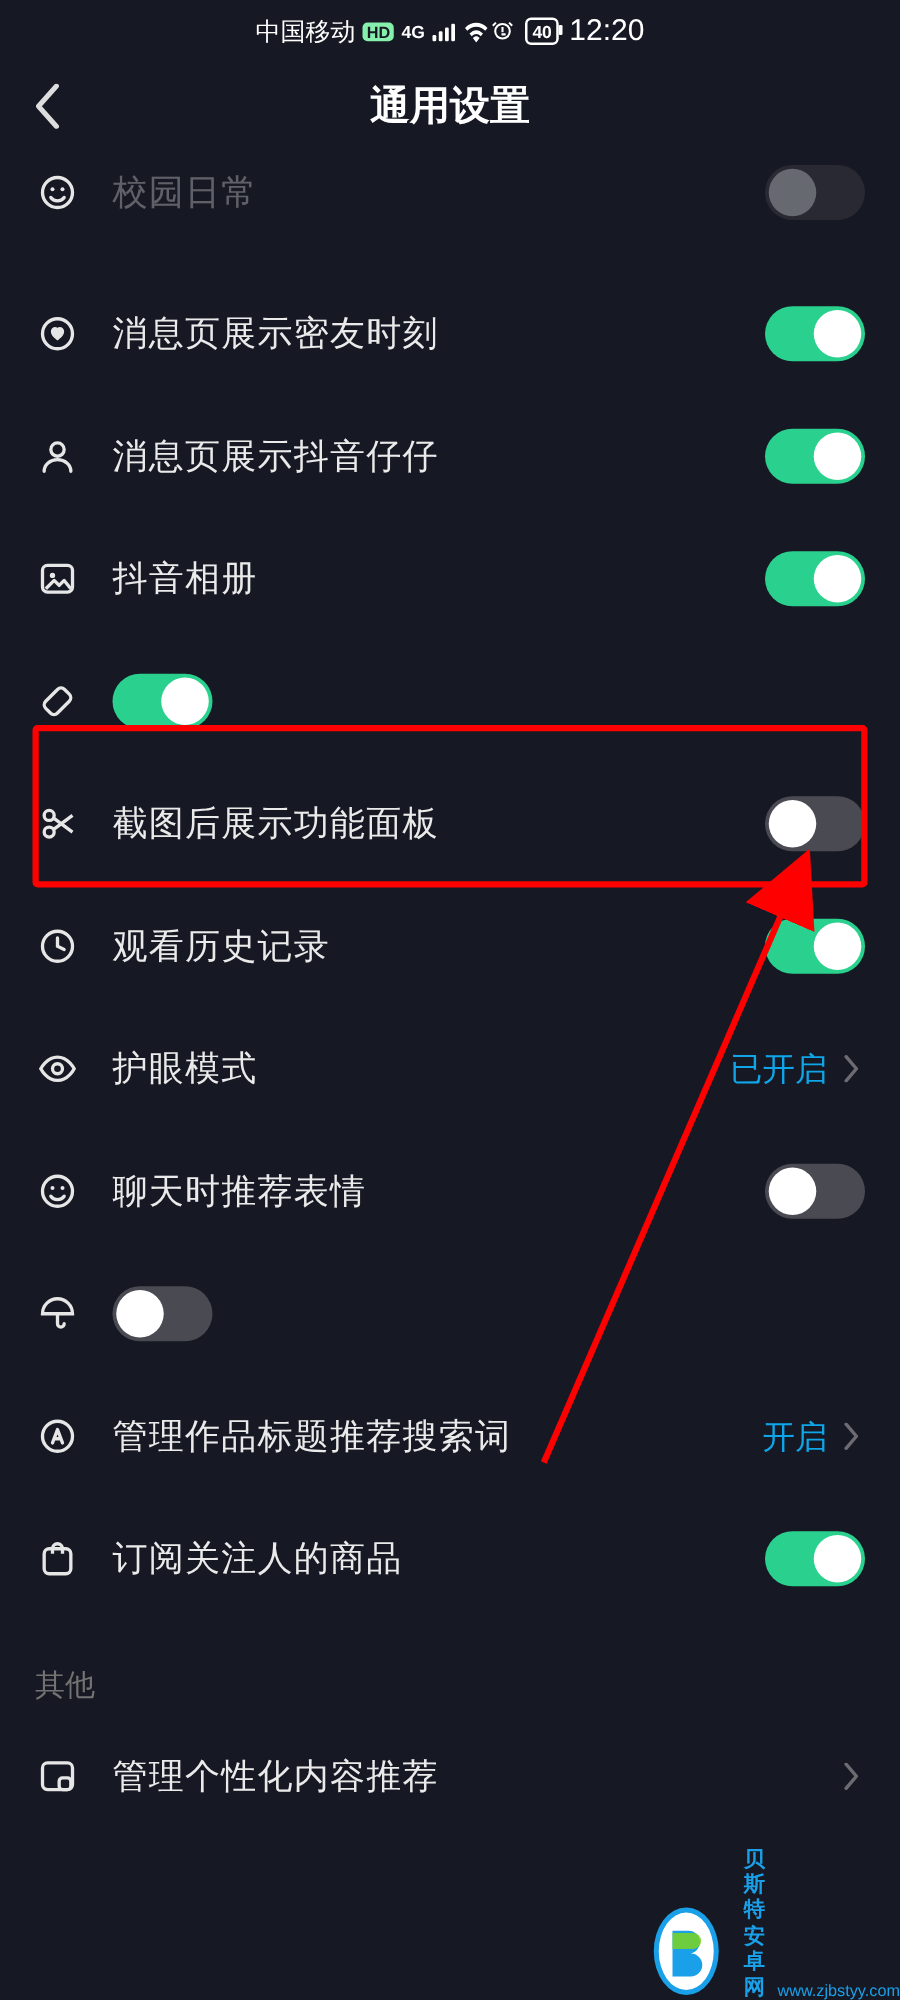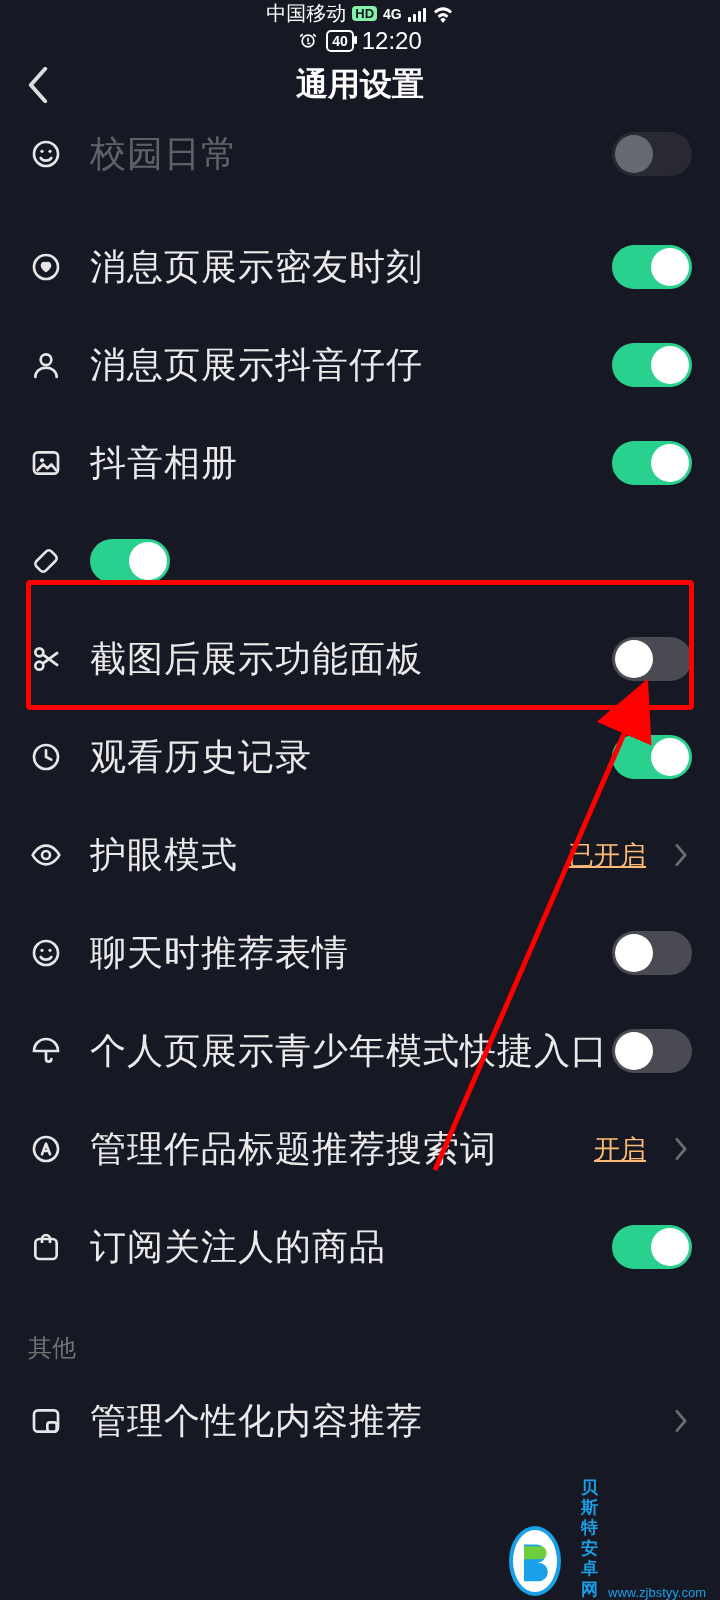--- a/index.html
+++ b/index.html
@@ -9,25 +9,24 @@
     background: #161823;
     color: #ffffff;
     font-family: -apple-system, "PingFang SC", "Microsoft YaHei", sans-serif;
     position: relative;
     overflow: hidden;
   }
   .status-bar {
     height: 50px;
     display: flex;
     align-items: center;
-    justify-content: flex-start;
+    justify-content: center;
     padding: 0 18px;
     font-size: 20px;
     font-weight: 500;
-    flex-direction: column;
   }
   .status-left { display: flex; align-items: center; gap: 6px; }
   .status-right { display: flex; align-items: center; gap: 8px; }
   .hd-badge {
     font-size: 13px; font-weight: 700; background: #86efac; color: #161823;
     border-radius: 4px; padding: 1px 3px; line-height: 1;
   }
   .sig-4g { font-size: 14px; font-weight: 700; }
   .signal-bars { display:inline-flex; align-items:flex-end; gap:2px; height:16px;}
   .signal-bars span{ width:3px;background:#fff;border-radius:1px;}
@@ -62,30 +61,29 @@
     position: relative;
   }
   .row-cut { padding-top: 8px; padding-bottom: 38px; }
   .row-icon {
     width: 36px; height: 36px; flex: 0 0 36px;
     display:flex;align-items:center;justify-content:center;
     margin-right: 26px;
     color: #e6e6e6;
   }
   .row-label {
-    font-size: 36px;
+    font-size: 28px;
     color: #eaeaea;
     flex: 1 1 auto;
     letter-spacing: 1px;
   }
   .row-value {
     font-size: 26px;
-    color: #fdba74;
-    margin-right: 24px;
-    text-decoration: underline;
+    color: #0ea5e9;
+    margin-right: 8px;
   }
   .chev { width:22px;height:22px;flex:0 0 22px;display:flex;align-items:center;justify-content:center;color:#6b6b70;}
   .toggle {
     width: 80px; height: 44px; border-radius: 22px;
     position: relative; flex: 0 0 80px;
   }
   .toggle .knob {
     position:absolute; top:3px; width:38px;height:38px;border-radius:50%;
     background:#ffffff;
   }
@@ -104,21 +102,21 @@
   .watermark {
     position:absolute; right:0; bottom:0; width:160px; height:160px;
     display:flex; flex-direction:row; align-items:flex-end; justify-content:flex-end;
     z-index:60;
   }
   .wm-circle{
     width:70px;height:70px;border-radius:50%;border:4px solid #1aa0e8;background:#fff;
     display:flex;align-items:center;justify-content:center;margin-bottom:4px;margin-right:20px;
   }
   .wm-text{ font-size:17px;color:#1aa0e8;font-weight:700;text-align:right;padding-right:10px;line-height:1.2;}
-  .wm-url{ font-size:13px;color:#1aa0e8;text-align:right;padding-right:14px;}
+  .wm-url{ font-size:13px;color:#1aa0e8;text-align:right;padding-right:0;}
   svg { display:block; }
 </style>
 </head>
 <body>
 
 <div class="status-bar">
   <div class="status-left">
     <span>中国移动</span>
     <span class="hd-badge">HD</span>
     <span class="sig-4g">4G</span>
@@ -281,21 +279,20 @@
         <div class="knob"></div>
       </div>
   </div>
 
   <div class="row">
     <span class="row-icon">
       <svg width="32" height="32" viewBox="0 0 24 24">
           <path d="M12 3a9 9 0 00-9 9h18a9 9 0 00-9-9zM12 12v6a2 2 0 004 0" fill="none" stroke="#e6e6e6" stroke-width="2" stroke-linecap="round"></path>
         </svg>
     </span>
-    <span class="row-label">个人页展示青少年模式快捷入口</span>
     <div class="toggle off">
         <div class="knob"></div>
       </div>
   </div>
 
   <div class="row">
     <span class="row-icon">
       <svg width="32" height="32" viewBox="0 0 24 24">
           <circle cx="12" cy="12" r="9" fill="none" stroke="#e6e6e6" stroke-width="2"></circle>
           <path d="M9 16l3-8 3 8M10 13.5h4" fill="none" stroke="#e6e6e6" stroke-width="2" stroke-linecap="round" stroke-linejoin="round"></path>

